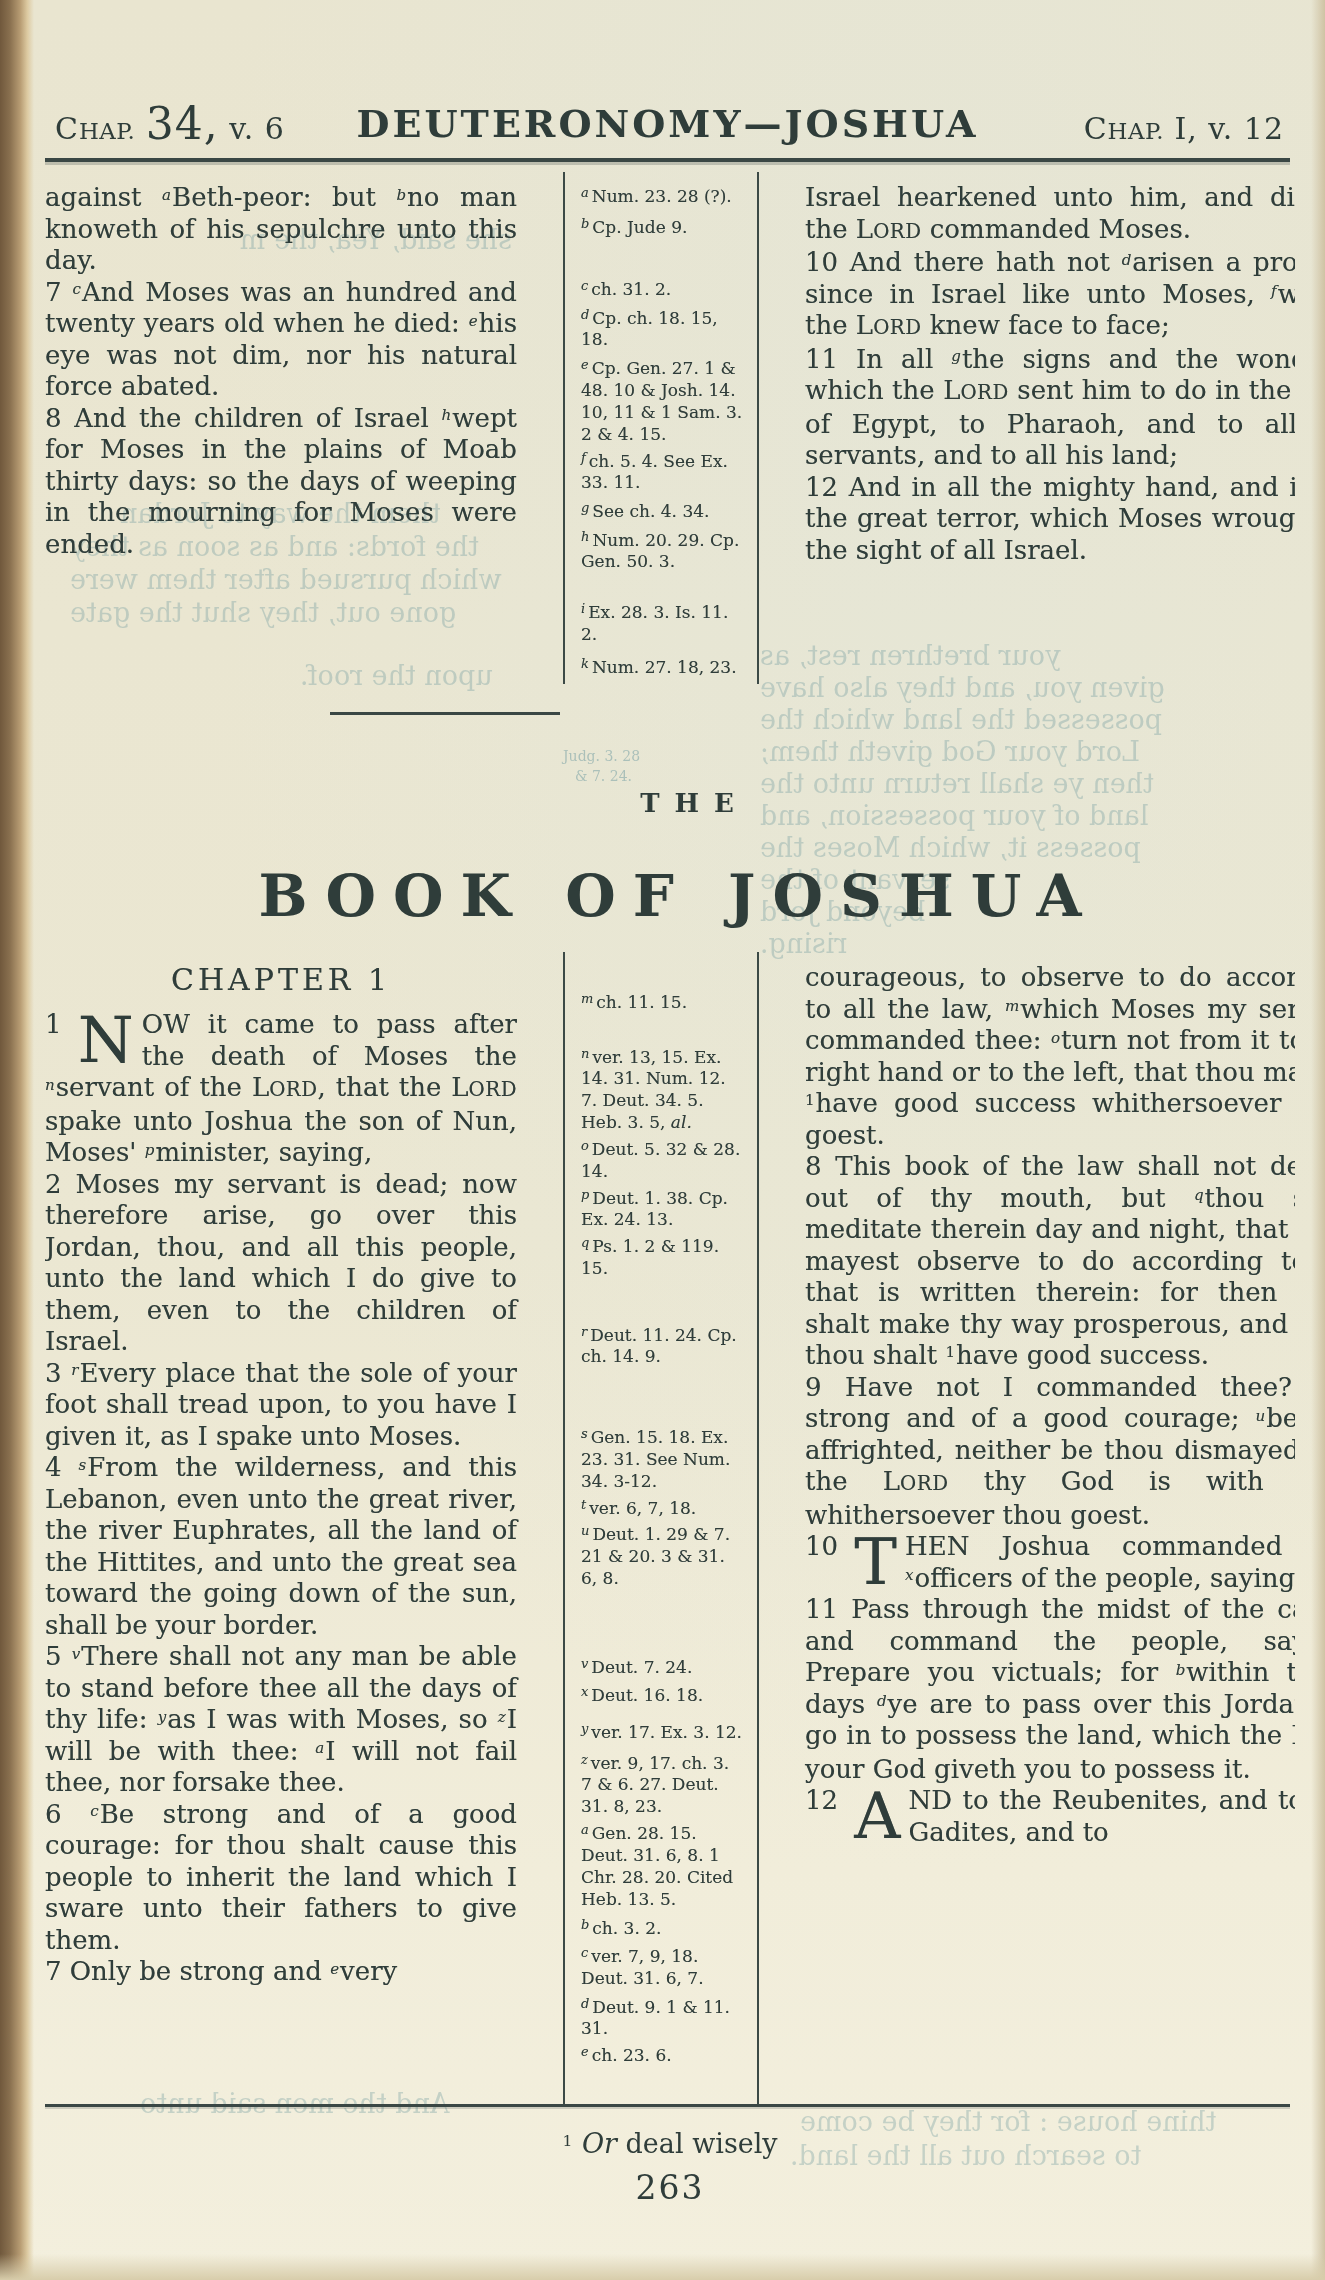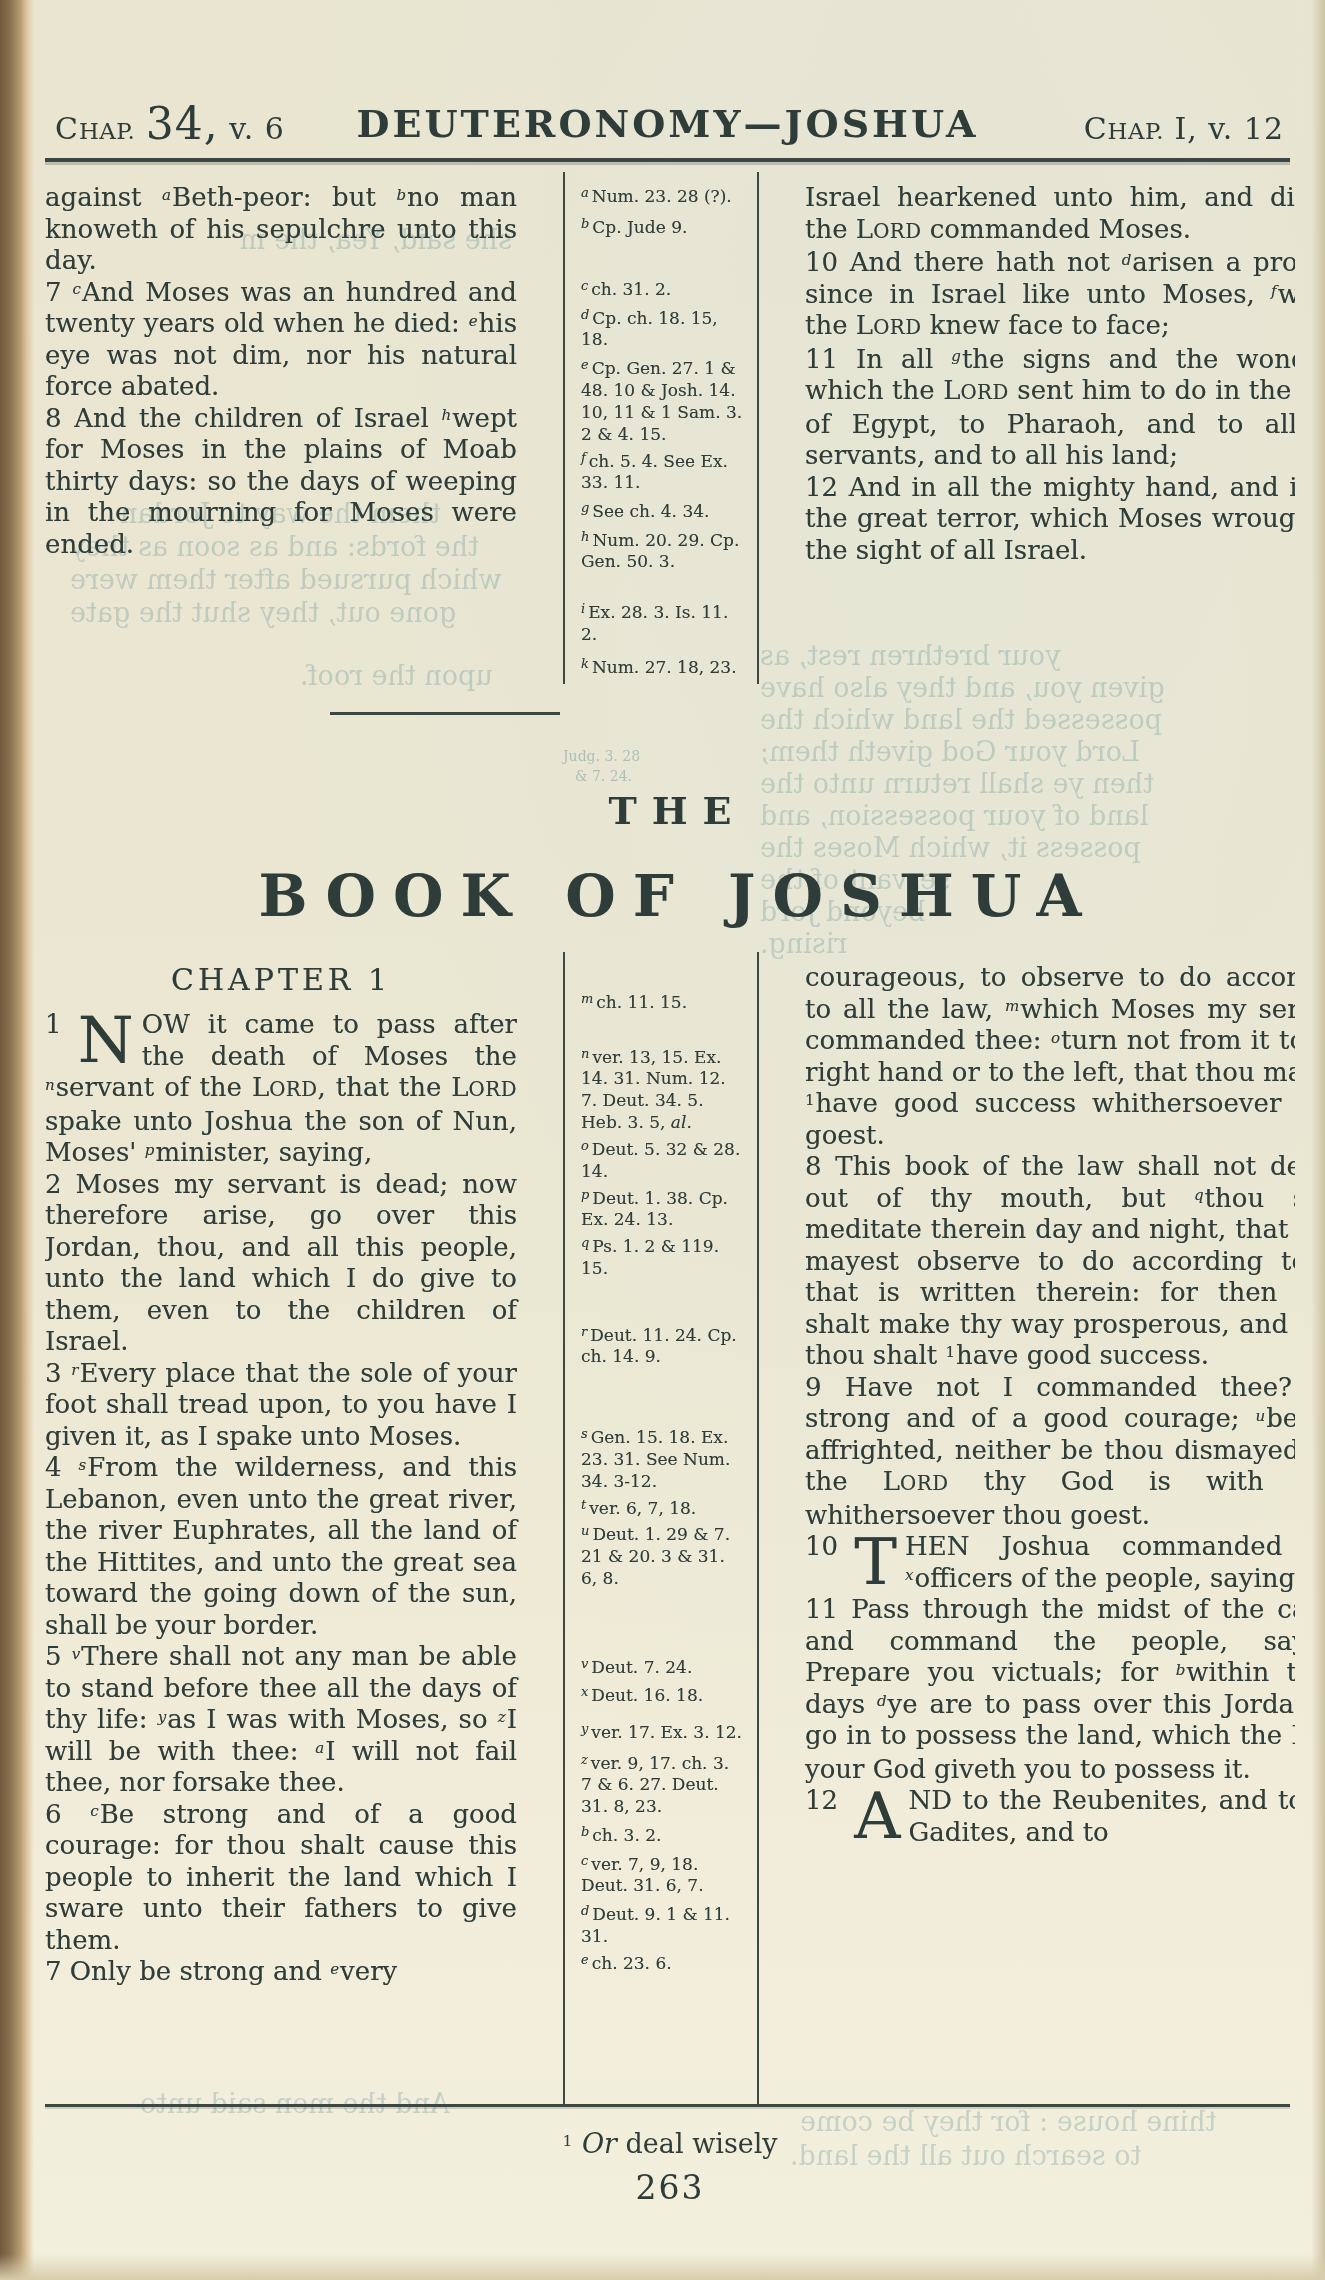--- a/index.html
+++ b/index.html
@@ -48,22 +48,22 @@
   .sc .sc-rest{font-size:.76em;letter-spacing:.5px;}
   .vnum{float:left;margin-right:8px;white-space:pre;}
   .dropcap{float:left;font-size:64px;line-height:56px;height:60px;margin:3px 8px 0 0;
     text-shadow:0 0 .6px rgba(47,61,58,.6);}
   .ref{font-size:17px;line-height:22px;text-align:left;
     text-shadow:0 0 .4px rgba(47,61,58,.4);}
   .ref-letter{font-style:italic;font-size:13px;vertical-align:.35em;margin-right:3px;}
 
   
   .title-rule{left:330px;top:712px;width:230px;height:3px;}
-  .book-title-the{position:absolute;left:45px;top:788px;width:1250px;text-align:center;
-    font-weight:bold;font-size:38px;letter-spacing:15px;text-indent:15px;}
+  .book-title-the{position:absolute;left:62px;top:788px;width:1250px;text-align:center;
+    font-weight:bold;font-size:26px;letter-spacing:15px;text-indent:15px;}
   .book-title-main{position:absolute;left:45px;top:862px;width:1250px;text-align:center;
     font-weight:bold;font-size:58px;letter-spacing:17px;text-indent:17px;}
   .chapter-heading{margin:0 0 12px 0;text-align:center;font-size:30px;letter-spacing:4px;
     font-weight:normal;text-shadow:0 0 .5px rgba(47,61,58,.5);}
 
   
   .bottom-rule{left:45px;top:2104px;width:1245px;height:3px;box-shadow:0 2px 0 rgba(58,71,68,.2);}
   .footnote{position:absolute;left:45px;top:2128px;width:1250px;text-align:center;font-size:27px;}
   .page-number{position:absolute;left:45px;top:2168px;width:1250px;text-align:center;
     font-size:33px;letter-spacing:2px;}
@@ -163,20 +163,21 @@
         <div class="ref" style="margin-top: 2px;"><sup class="ref-letter">p</sup>Deut. 1. 38. Cp. Ex. 24. 13.</div>
         <div class="ref" style="margin-top: 2px;"><sup class="ref-letter">q</sup>Ps. 1. 2 &amp; 119. 15.</div>
         <div class="ref" style="margin-top: 42px;"><sup class="ref-letter">r</sup>Deut. 11. 24. Cp. ch. 14. 9.</div>
         <div class="ref" style="margin-top: 56px;"><sup class="ref-letter">s</sup>Gen. 15. 18. Ex. 23. 31. See Num. 34. 3-12.</div>
         <div class="ref" style="margin-top: 2px;"><sup class="ref-letter">t</sup>ver. 6, 7, 18.</div>
         <div class="ref" style="margin-top: 2px;"><sup class="ref-letter">u</sup>Deut. 1. 29 &amp; 7. 21 &amp; 20. 3 &amp; 31. 6, 8.</div>
         <div class="ref" style="margin-top: 64px;"><sup class="ref-letter">v</sup>Deut. 7. 24.</div>
         <div class="ref" style="margin-top: 4px;"><sup class="ref-letter">x</sup>Deut. 16. 18.</div>
         <div class="ref" style="margin-top: 12px;"><sup class="ref-letter">y</sup>ver. 17. Ex. 3. 12.</div>
         <div class="ref" style="margin-top: 6px;"><sup class="ref-letter">z</sup>ver. 9, 17. ch. 3. 7 &amp; 6. 27. Deut. 31. 8, 23.</div>
+        <div class="ref" style="margin-top: 2px;"><sup class="ref-letter">a</sup>Gen. 28. 15. Deut. 31. 6, 8. 1 Chr. 28. 20. Cited Heb. 13. 5.</div>
         <div class="ref" style="margin-top: 4px;"><sup class="ref-letter">b</sup>ch. 3. 2.</div>
         <div class="ref" style="margin-top: 4px;"><sup class="ref-letter">c</sup>ver. 7, 9, 18. Deut. 31. 6, 7.</div>
         <div class="ref" style="margin-top: 4px;"><sup class="ref-letter">d</sup>Deut. 9. 1 &amp; 11. 31.</div>
         <div class="ref" style="margin-top: 2px;"><sup class="ref-letter">e</sup>ch. 23. 6.</div>
       </div>
     <div class="col-right">
         <p class="para">courageous, to observe to do according to all the law, <sup class="ref-mark">m</sup>which Moses my servant commanded thee: <sup class="ref-mark">o</sup>turn not from it to the right hand or to the left, that thou mayest <sup class="fn-mark">1</sup>have good success whithersoever thou goest.</p>
         <p class="para">8 This book of the law shall not depart out of thy mouth, but <sup class="ref-mark">q</sup>thou shalt meditate therein day and night, that thou mayest observe to do according to all that is written therein: for then thou shalt make thy way prosperous, and then thou shalt <sup class="fn-mark">1</sup>have good success.</p>
         <p class="para">9 Have not I commanded thee? <sup class="ref-mark">t</sup>Be strong and of a good courage; <sup class="ref-mark">u</sup>be not affrighted, neither be thou dismayed: for the <span class="sc"><span>L</span><span class="sc-rest">ORD</span></span> thy God is with thee whithersoever thou goest.</p>
         <p class="para"><span class="vnum">10 </span><span class="dropcap">T</span>HEN Joshua commanded the <sup class="ref-mark">x</sup>officers of the people, saying,</p>

